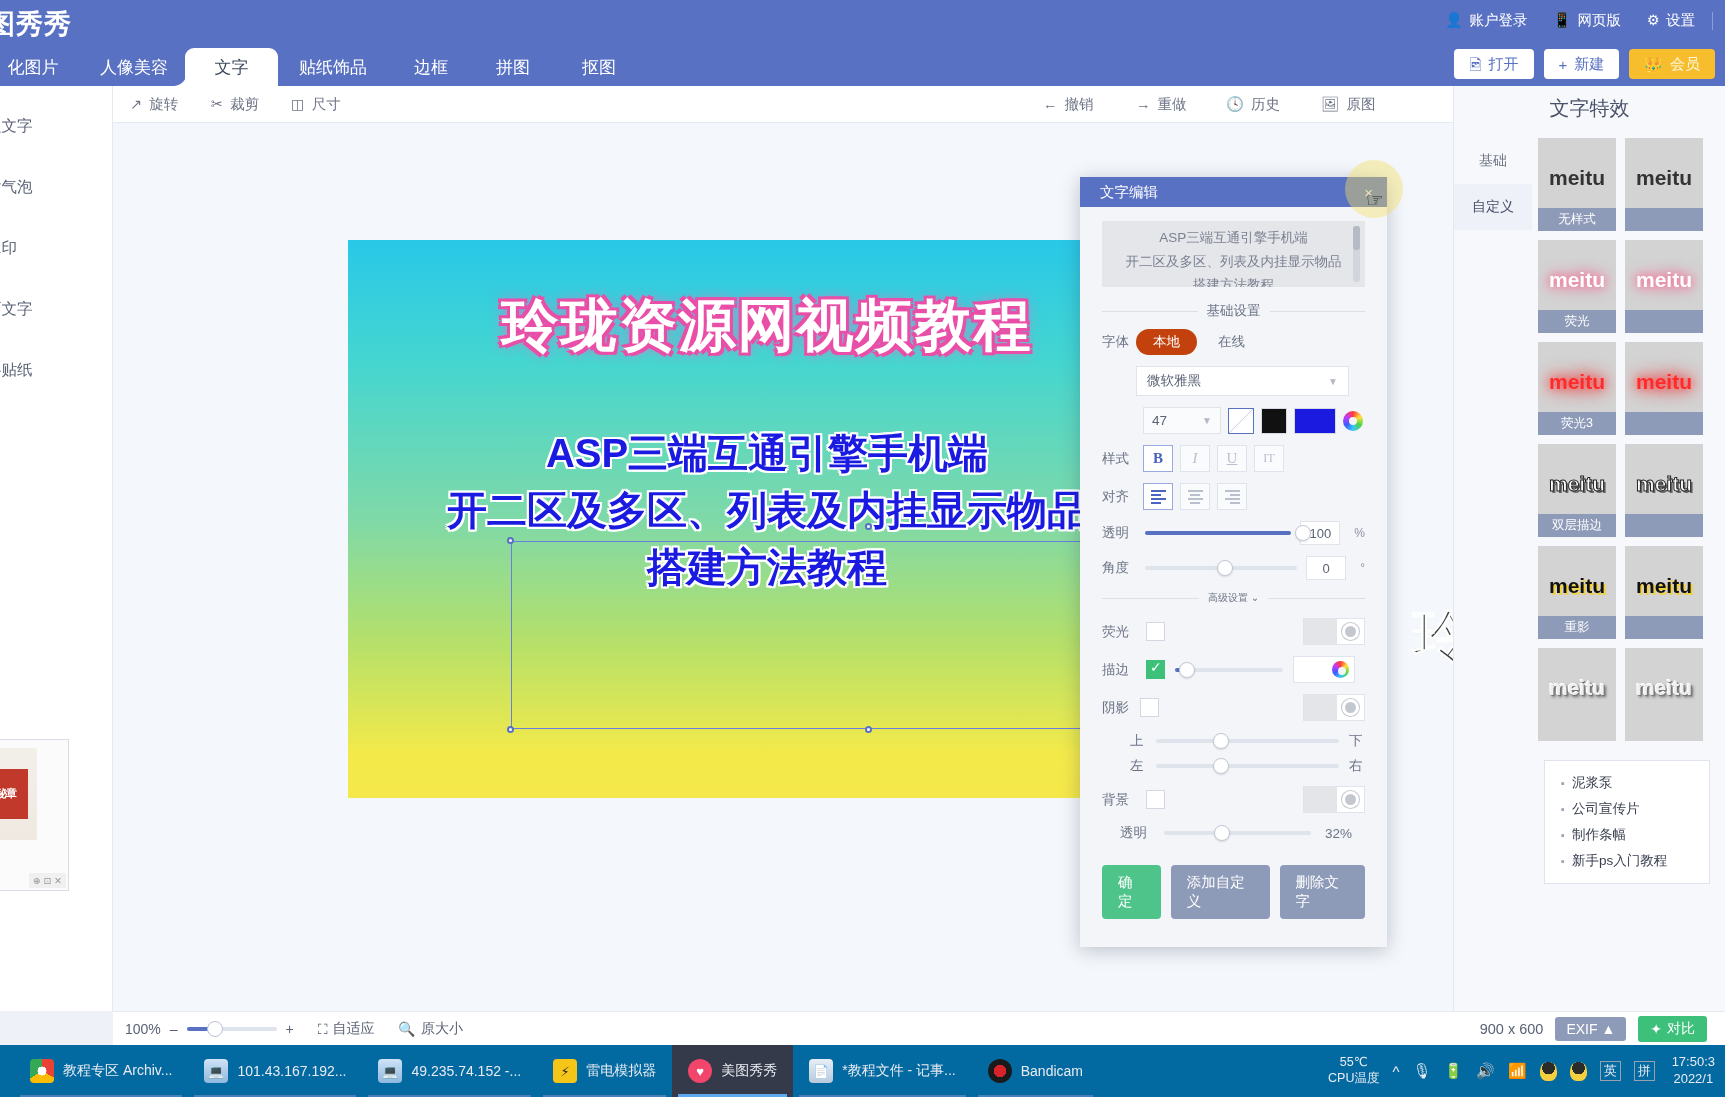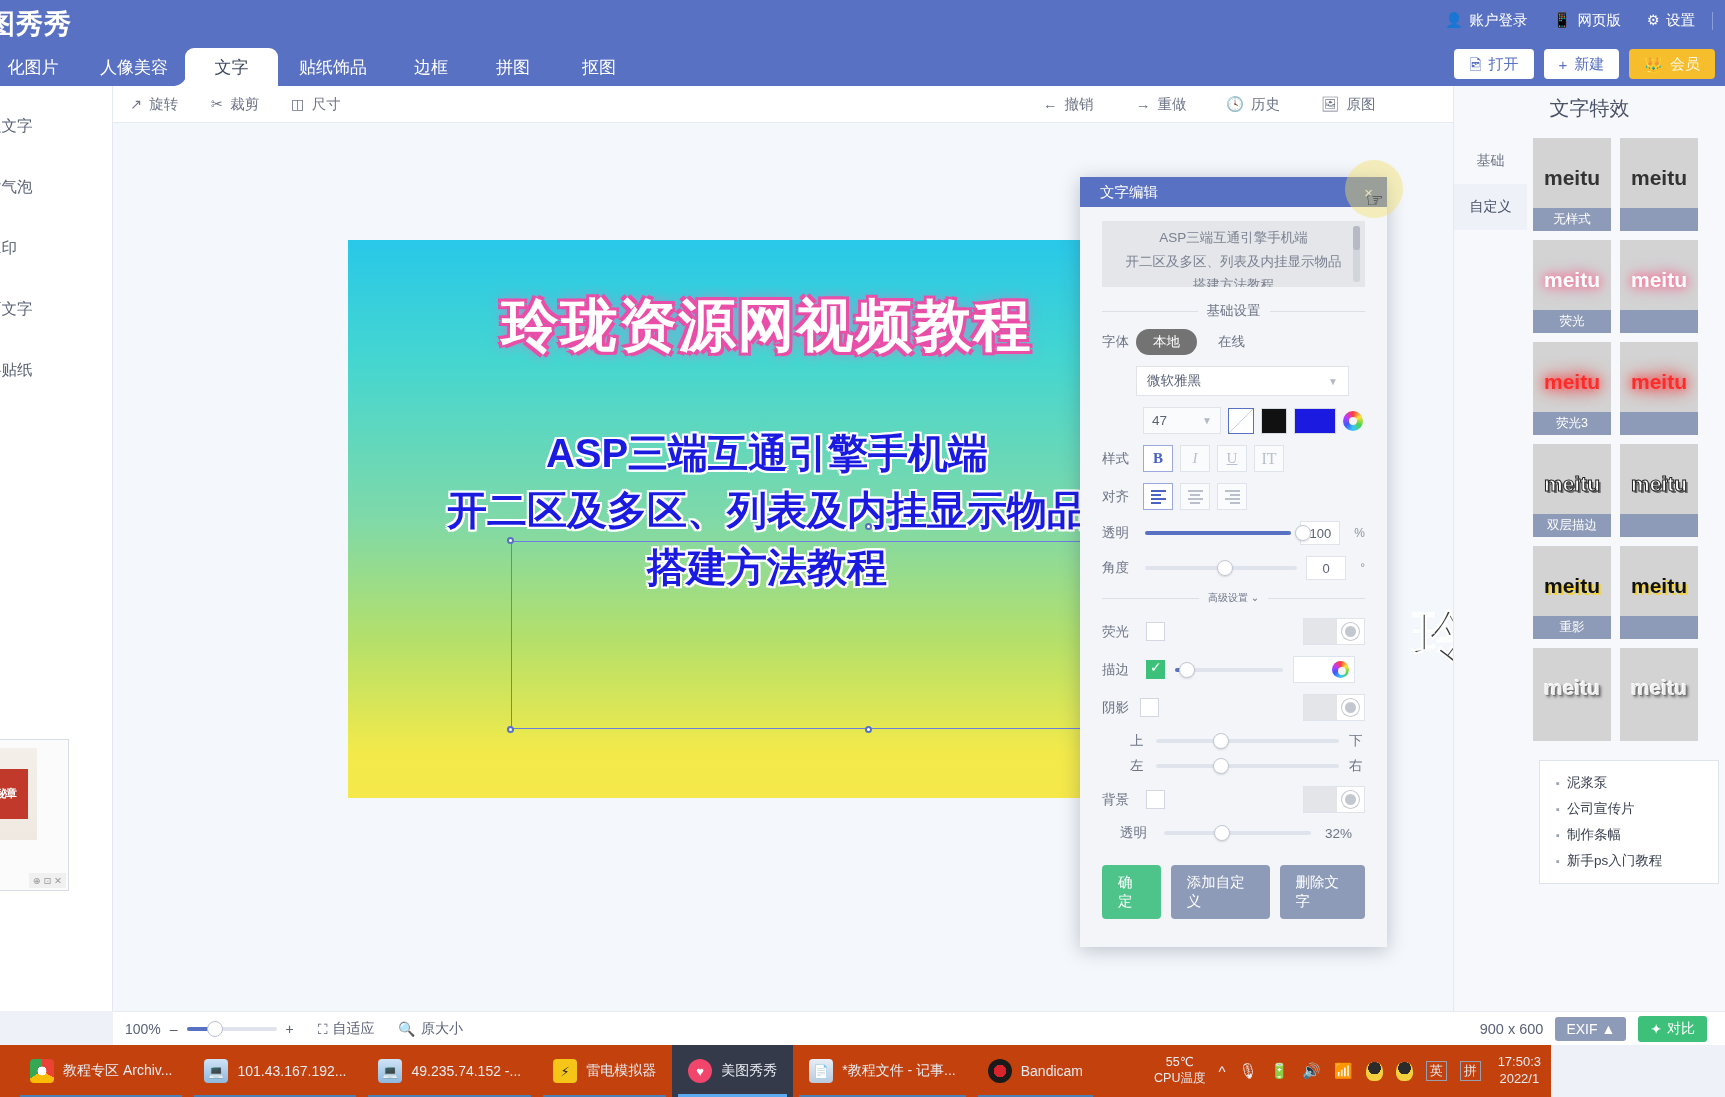--- a/index.html
+++ b/index.html
@@ -177,21 +177,21 @@
   }
   .fx .mt { font-size: 21px; font-weight: bold; margin-bottom: 14px; }
   .fx .mt.plain { color: #333; }
   .fx .mt.glow1 { color: #fff; text-shadow: 0 0 9px #ff5e8a, 0 0 16px #ff5e8a; }
   .fx .mt.glow3 { color: #ff2b2b; text-shadow: 0 0 11px #ff2020, 0 0 20px #ff2020; }
   .fx .mt.dbl   { color: #fff; -webkit-text-stroke: 1px #222; text-shadow: 2px 2px 0 #666; }
   .fx .mt.shdw  { color: #111; text-shadow: 2px 2px 0 #f2d23a; }
   .fx .mt.emb   { color: #efefef; text-shadow: 1px 1px 0 #777, -1px -1px 0 #fff, 2px 2px 3px #555; }
   .rp-list {
     margin: 10px 6px 0 6px; background: #fff; border: 1px solid #dfe3ec;
-    padding: 9px 0 9px 16px; width: 180px;
+    padding: 9px 0 9px 16px; width: 166px;
   }
   .rp-list li { list-style: none; font-size: 13.5px; color: #3a4050; padding: 4px 0; }
   .rp-list li::before { content: "▪"; color: #9aa2b5; margin-right: 7px; font-size: 11px; }
 
   
   .dialog {
     position: absolute; left: 1080px; top: 177px; width: 307px; height: 770px;
     background: #f3f5f8; box-shadow: 0 3px 18px rgba(40,50,80,.28);
   }
   .dlg-title {
@@ -211,21 +211,21 @@
   .ta-scroll i { position: absolute; left: 0; top: 0; width: 7px; height: 24px; background: #b6bac4; border-radius: 3px; display: block; }
   .sec-head { display: flex; align-items: center; gap: 9px; margin: 11px 0 9px 0; }
   .sec-head .ln { flex: 1; height: 1px; background: #dcdfe6; }
   .sec-head .tx { font-size: 13.5px; color: #6d7486; }
   .row { display: flex; align-items: center; margin-bottom: 11px; }
   .row .lbl { width: 34px; font-size: 13.5px; color: #6d7486; flex: none; }
   .seg { display: flex; gap: 4px; }
   .seg .sgi {
     padding: 4px 17px; border-radius: 13px; font-size: 13.5px; color: #6d7486; cursor: pointer;
   }
-  .seg .sgi.on { background: #737373; color: #ffffff; }
+  .seg .sgi.on { background: #c2410c; color: #ffffff; }
   .selectbox {
     width: 213px; height: 30px; background: #ffffff; border: 1px solid #e0e3ea;
     display: flex; align-items: center; padding: 0 10px;
     font-size: 13.5px; color: #5a6275; cursor: pointer;
   }
   .selectbox .cv { margin-left: auto; color: #b3b9c6; font-size: 10px; }
   .numbox {
     width: 78px; height: 27px; background: #fafbfc; border: 1px solid #e0e3ea;
     display: flex; align-items: center; padding: 0 8px; font-size: 13.5px; color: #5a6275;
   }
@@ -280,22 +280,22 @@
     position: absolute; left: 1345px; top: 160px; width: 58px; height: 58px;
     border-radius: 50%; background: rgba(245,225,100,.42);
   }
   .cursor-ptr {
     position: absolute; left: 1366px; top: 188px; width: 0; height: 0;
     color: #222; font-size: 20px;
   }
 
   
   .taskbar {
-    position: absolute; left: 0; bottom: 0; width: 1551px; height: 52px;
-    background: #c2410c; display: flex; align-items: center;
+    position: absolute; left: 0; bottom: 0; width: 1725px; height: 52px;
+    background: #0369a1; display: flex; align-items: center;
   }
   .tb-app {
     display: flex; align-items: center; gap: 9px; height: 52px; padding: 0 16px;
     color: #e8ebf2; font-size: 14px; position: relative; cursor: pointer;
   }
   .tb-app.active { background: #343a49; }
   .tb-app.active::after { content: ""; position: absolute; left: 6px; right: 6px; bottom: 0; height: 3px; background: #5ca9f0; }
   .tb-app::after { content: ""; position: absolute; left: 6px; right: 6px; bottom: 0; height: 2px; background: #4a7fb5; }
   .ic-sq { width: 24px; height: 24px; border-radius: 4px; display: flex; align-items: center; justify-content: center; font-size: 13px; color: #fff; }
   .tray { margin-left: auto; display: flex; align-items: center; gap: 13px; padding-right: 10px; color: #e8ebf2; font-size: 13px; }
@@ -587,21 +587,21 @@
         <div class="sw black"></div>
         <div class="sw blue"></div>
         <div class="wheel"></div>
       </div>
 
       <div class="row" style="gap:7px">
         <div class="lbl">样式</div>
         <div class="fbtn on" style="font-weight:bold;font-family:'Liberation Serif',serif">B</div>
         <div class="fbtn" style="font-style:italic;font-family:'Liberation Serif',serif">I</div>
         <div class="fbtn" style="text-decoration:underline;font-family:'Liberation Serif',serif">U</div>
-        <div class="fbtn" style="font-size:16px;font-family:'Liberation Serif',serif">IT</div>
+        <div class="fbtn" style="font-size:12px;font-family:'Liberation Serif',serif">IT</div>
       </div>
 
       <div class="row" style="gap:7px">
         <div class="lbl">对齐</div>
         <div class="fbtn on">
           <span class="alignglyph" style="width:15px">
               <i></i>
               <i style="width:10px"></i>
               <i></i>
               <i style="width:10px"></i>

